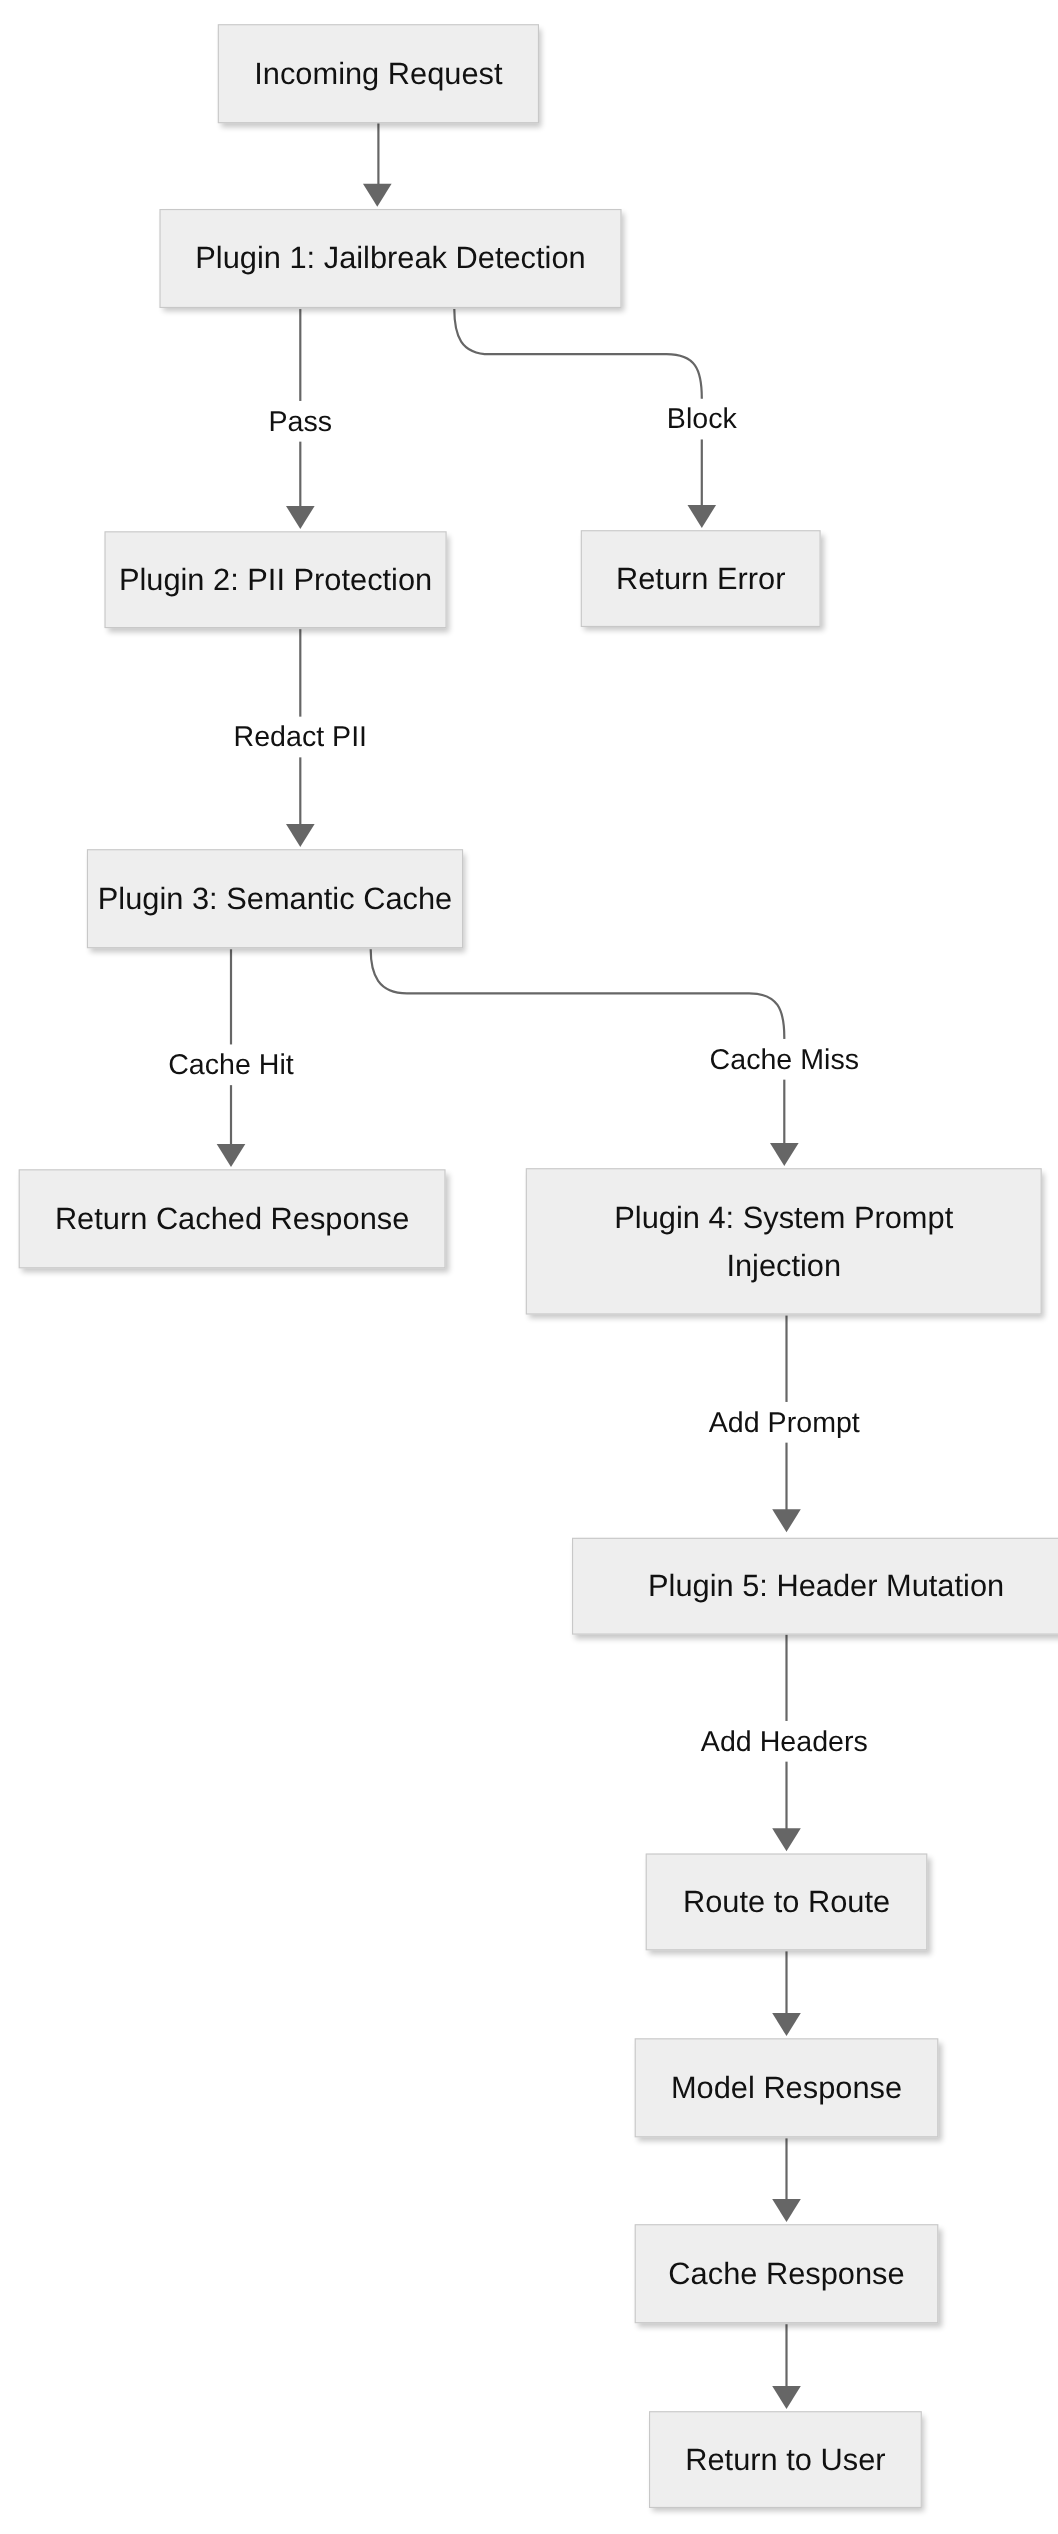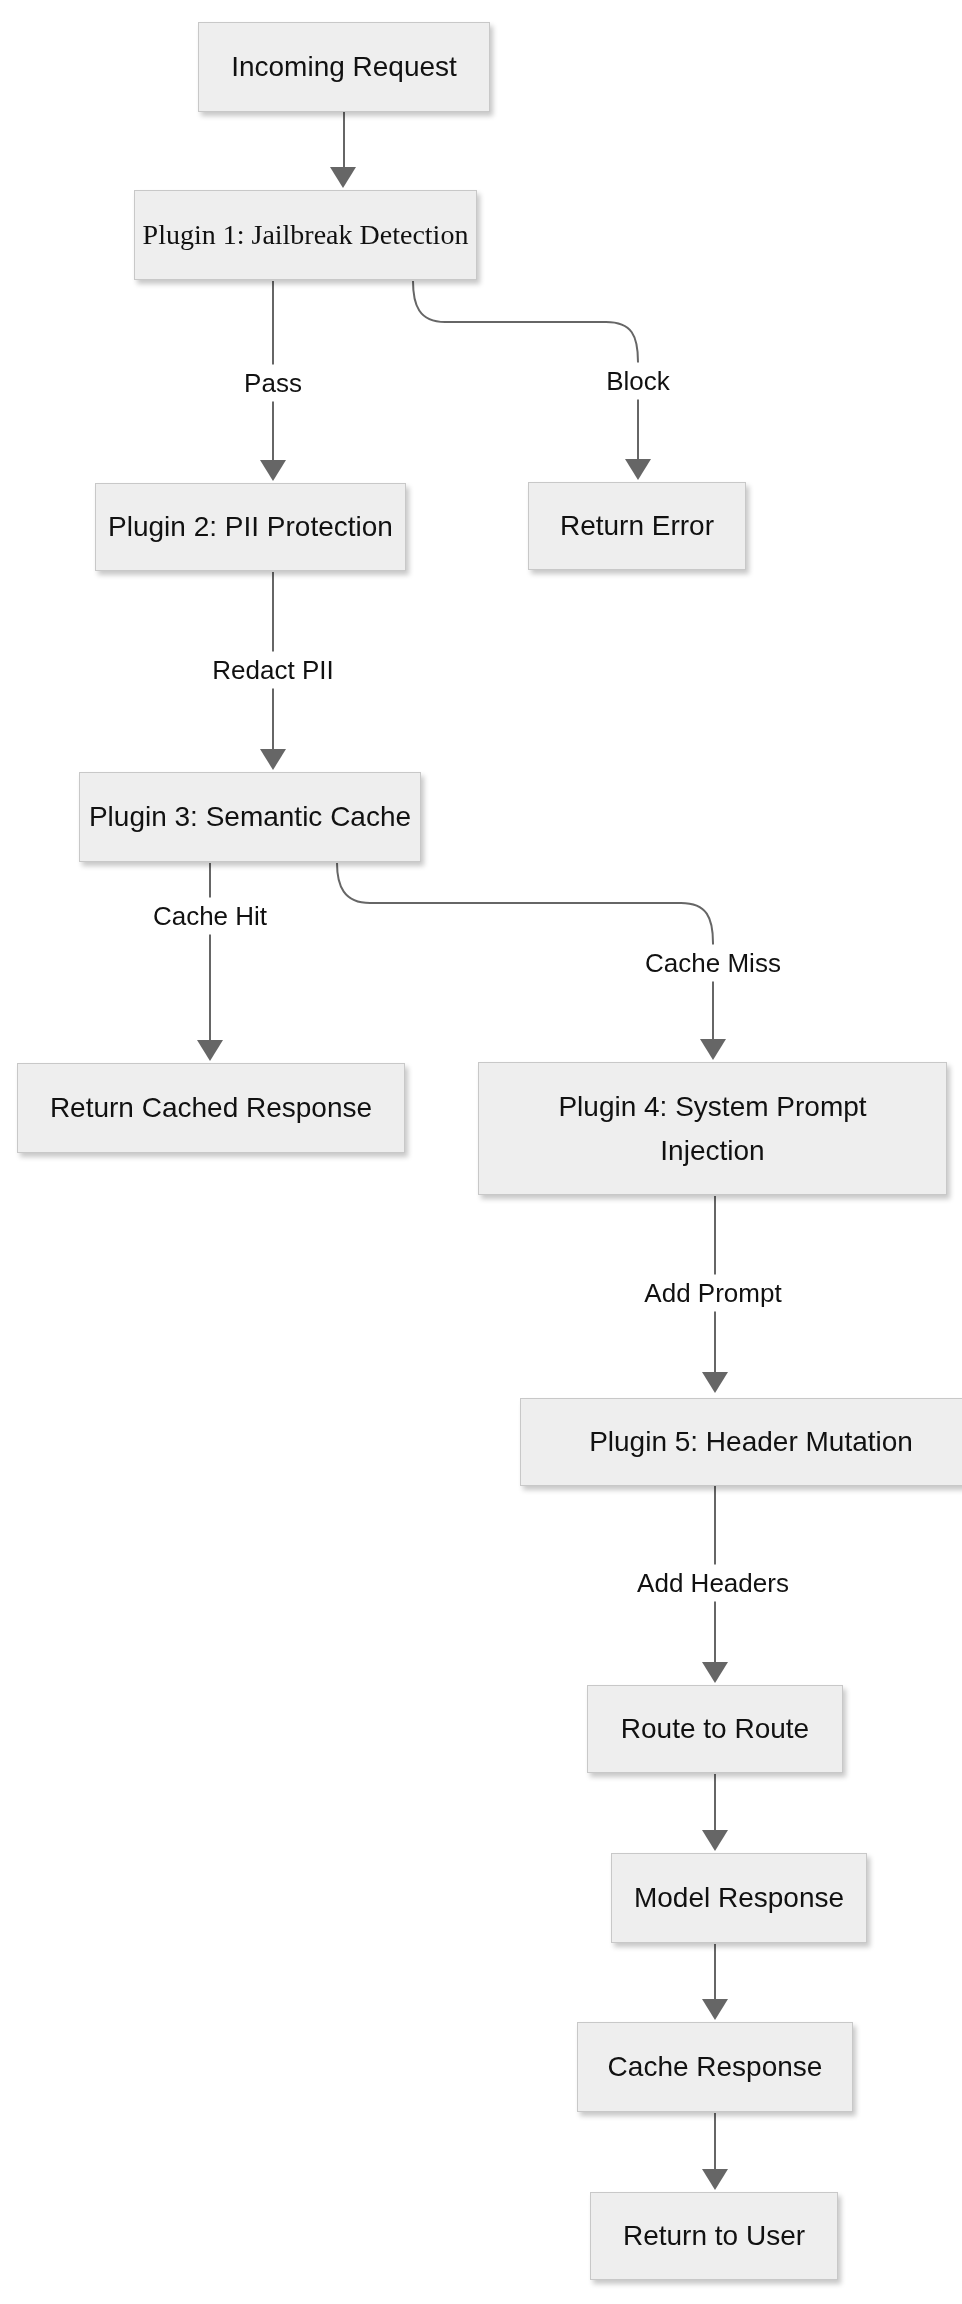--- a/index.html
+++ b/index.html
@@ -35,37 +35,37 @@
     position: absolute;
     transform: translate(-50%, -50%);
     background: #ffffff;
     padding: 3px 8px;
     color: #111111;
     font-size: 26px;
     white-space: nowrap;
   }
   
   #n0  { left:198px; top:22px;   width:292px; height:90px;  }
-  #n1  { left:134px; top:190px;  width:343px; height:90px;font-family:Liberation Serif, serif;  }
+  #n1  { left:145px; top:190px;  width:420px; height:90px;  }
   #n2  { left:95px;  top:483px;  width:311px; height:88px;  }
   #n3  { left:528px; top:482px;  width:218px; height:88px;  }
   #n4  { left:79px;  top:772px;  width:342px; height:90px;  }
   #n5  { left:17px;  top:1063px; width:388px; height:90px;  }
   #n6  { left:478px; top:1062px; width:469px; height:133px; }
   #n6 span { max-width: 310px; }
   #n7  { left:520px; top:1398px; width:462px; height:88px;  }
   #n8  { left:587px; top:1685px; width:256px; height:88px;  }
-  #n9  { left:611px; top:1853px; width:256px; height:90px;  }
+  #n9  { left:577px; top:1853px; width:276px; height:90px;  }
   #n10 { left:577px; top:2022px; width:276px; height:90px;  }
   #n11 { left:590px; top:2192px; width:248px; height:88px;  }
   
   #el-pass       { left:273px; top:383px;  }
   #el-block      { left:638px; top:381px;  }
   #el-redact     { left:273px; top:670px;  }
-  #el-cachehit   { left:210px; top:916px;  }
+  #el-cachehit   { left:210px; top:968px;  }
   #el-cachemiss  { left:713px; top:963px;  }
   #el-addprompt  { left:713px; top:1293px; }
   #el-addheaders { left:713px; top:1583px; }
   .edge { stroke:#666666; stroke-width:2; fill:none; }
   .arrowhead { fill:#666666; stroke:none; }
 </style>
 </head>
 <body>
 
 <div class="canvas">

